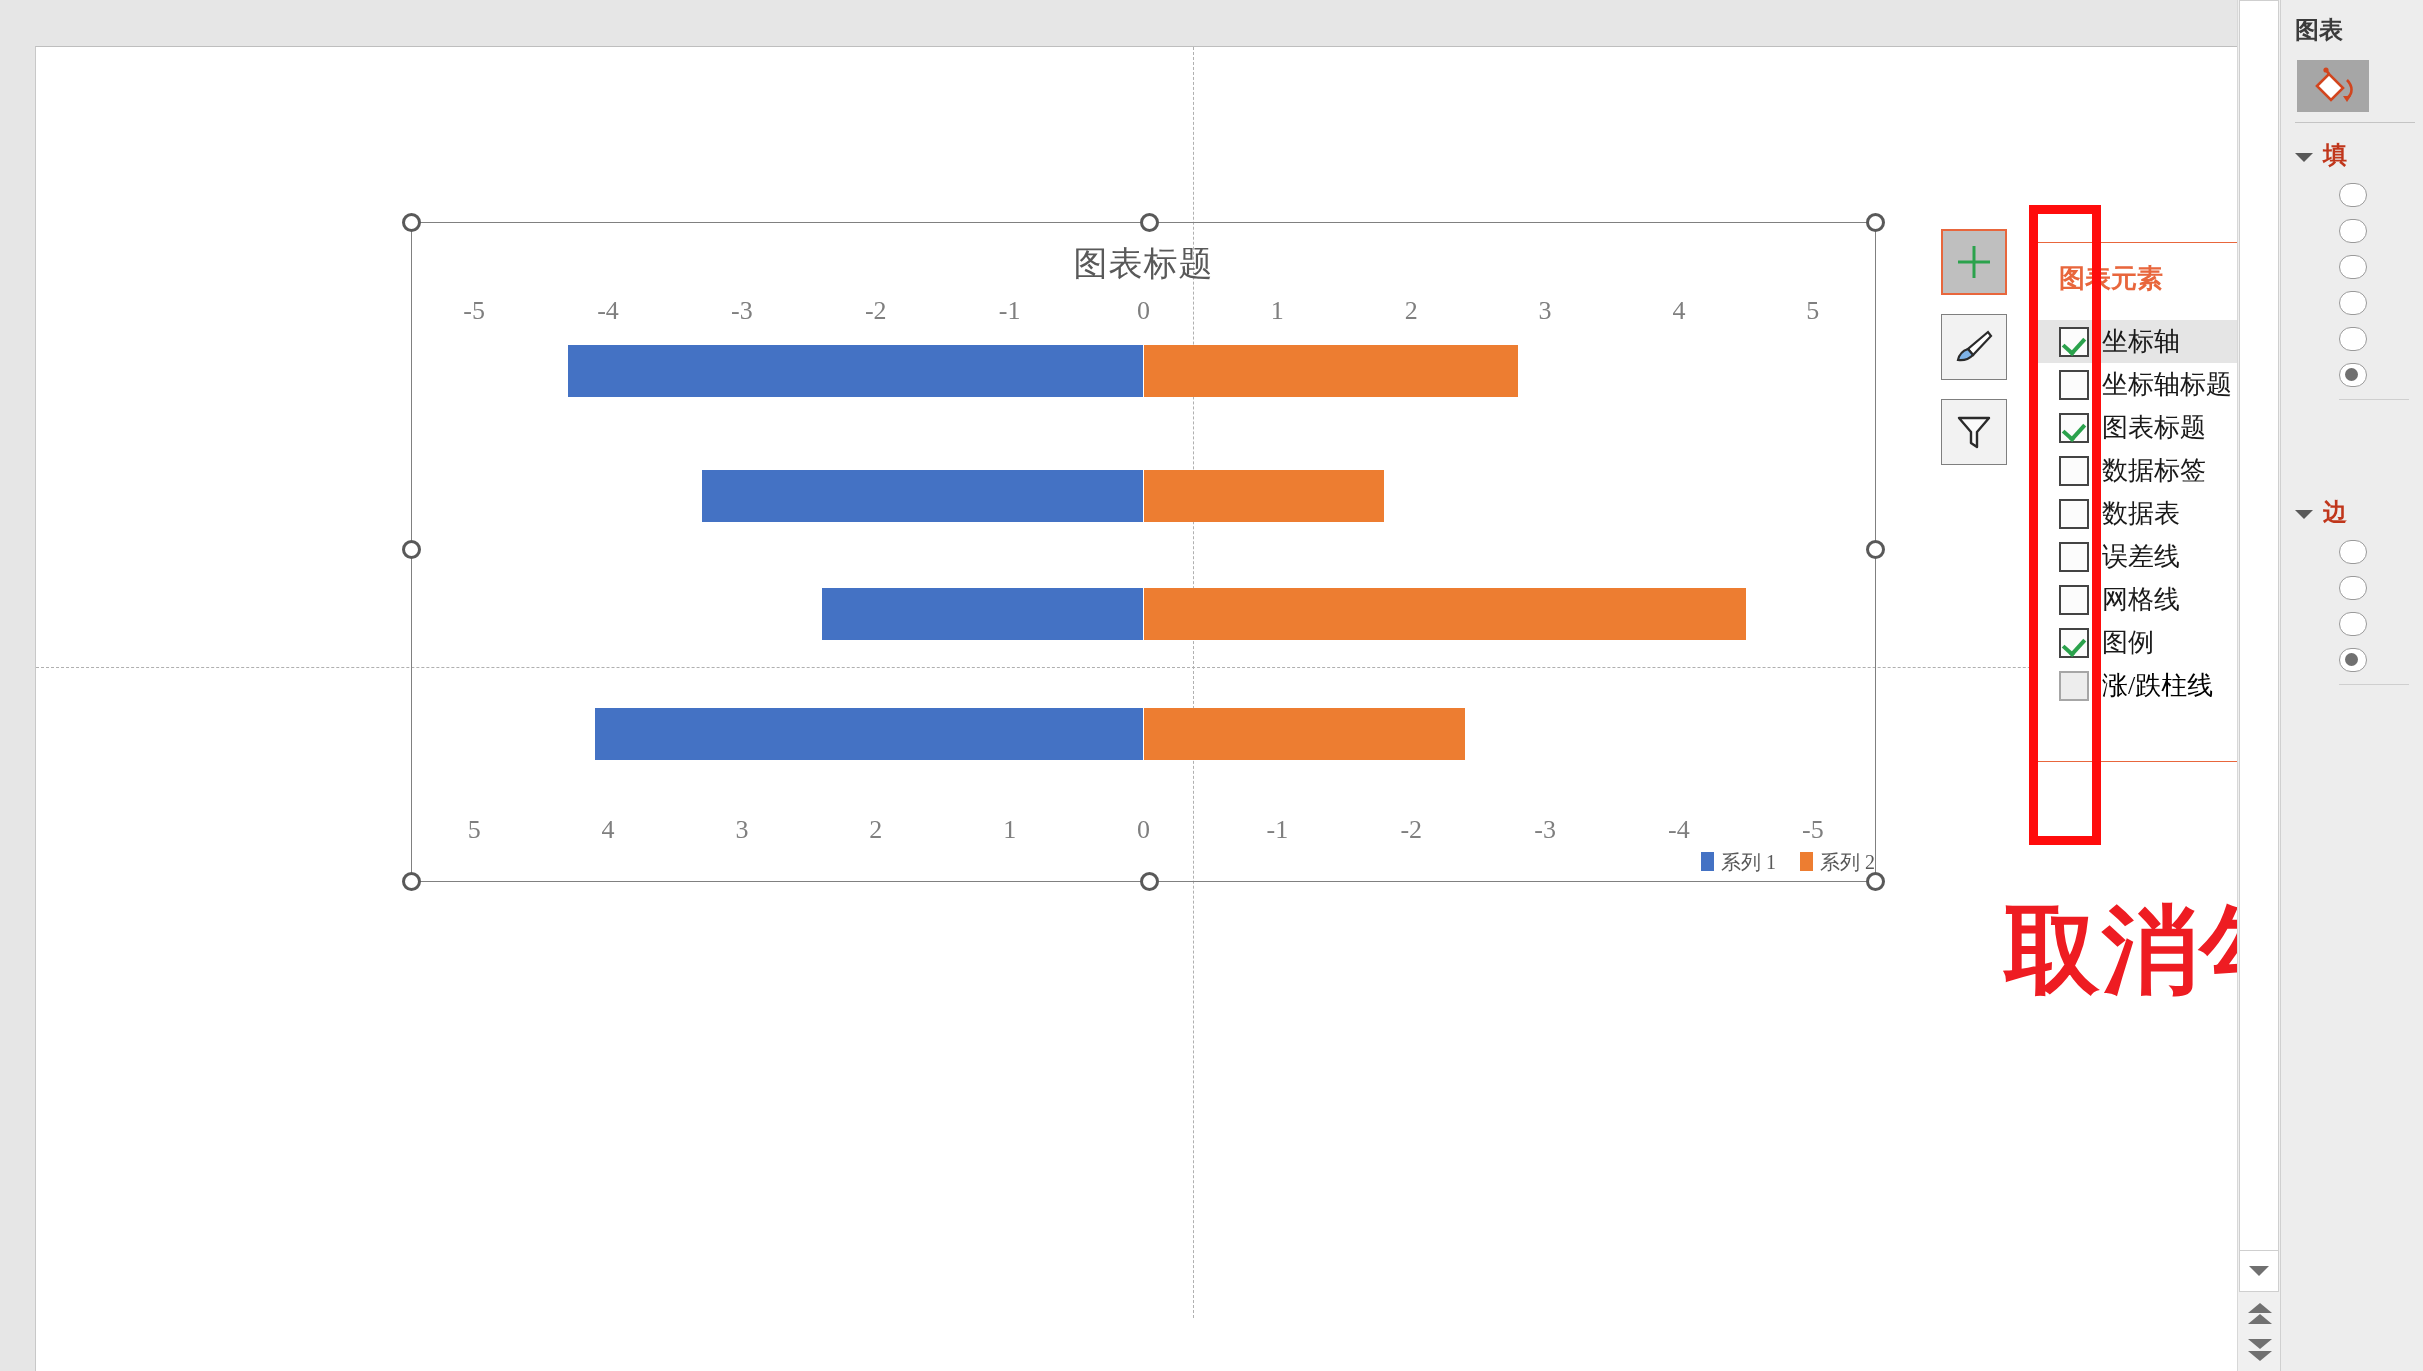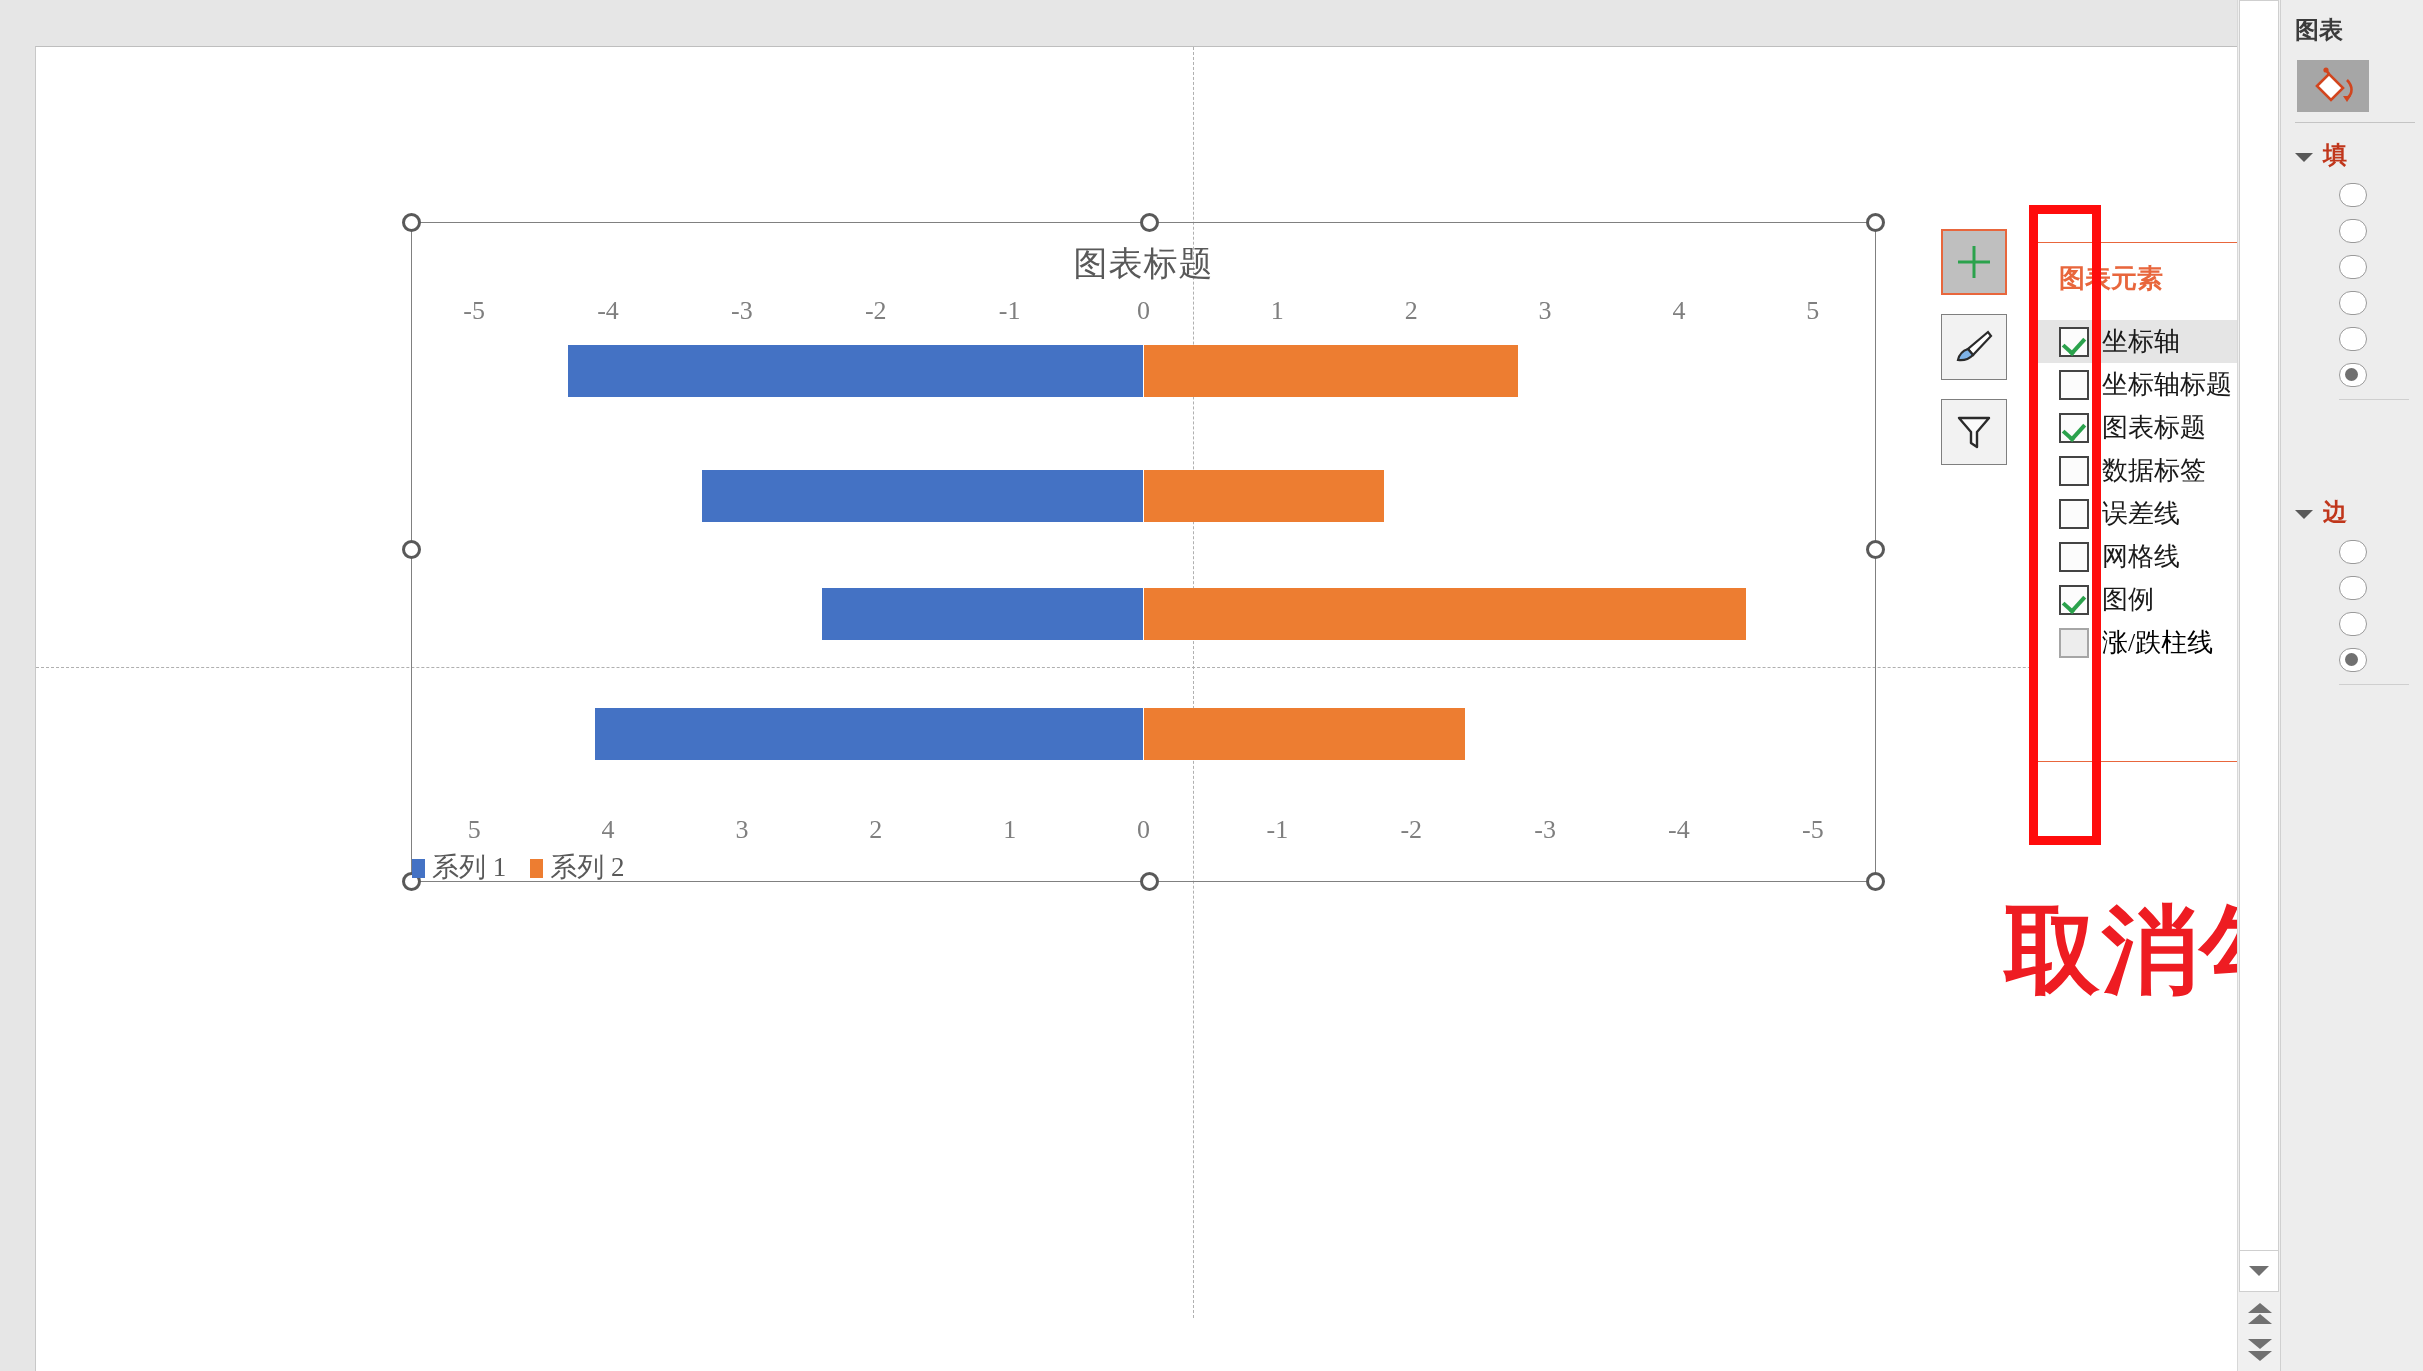--- a/index.html
+++ b/index.html
@@ -49,22 +49,22 @@
   .axis-top{top:73px;} .axis-bot{top:592px;}
   .tick{position:absolute;transform:translateX(-50%);text-align:center;}
 
   .plot{position:absolute;left:0;top:112px;width:100%;height:470px;}
   .bar-row{position:absolute;height:52px;left:0;width:100%;}
   .seg{position:absolute;height:100%;}
   .seg.blue{background:#4472C4;}
   .seg.orange{background:#ED7D31;}
 
   .legend{
-    position:absolute;left:0;top:626px;width:100%;text-align:left;
-    font-size:27px;color:#595959;
+    position:absolute;left:0;top:626px;width:100%;text-align:right;
+    font-size:20px;color:#595959;
   }
   .legend span.key{display:inline-block;width:13px;height:19px;
     vertical-align:-2px;margin-right:7px;}
   .legend .l1 .key{background:#4472C4;}
   .legend .l2 .key{background:#ED7D31;}
   .legend .l2{margin-left:24px;}
 
   
   .cbtns{position:absolute;left:1905px;top:182px;width:66px;}
   .cbtn{
@@ -261,20 +261,24 @@
         <div class="fy-item">
           <span class="cbx on"></span>
           <span class="fy-label">图表标题</span>
         </div>
         <div class="fy-item">
           <span class="cbx"></span>
           <span class="fy-label">数据标签</span>
         </div>
         <div class="fy-item">
           <span class="cbx"></span>
+          <span class="fy-label">数据表</span>
+        </div>
+        <div class="fy-item">
+          <span class="cbx"></span>
           <span class="fy-label">误差线</span>
         </div>
         <div class="fy-item">
           <span class="cbx"></span>
           <span class="fy-label">网格线</span>
         </div>
         <div class="fy-item">
           <span class="cbx on"></span>
           <span class="fy-label">图例</span>
         </div>

